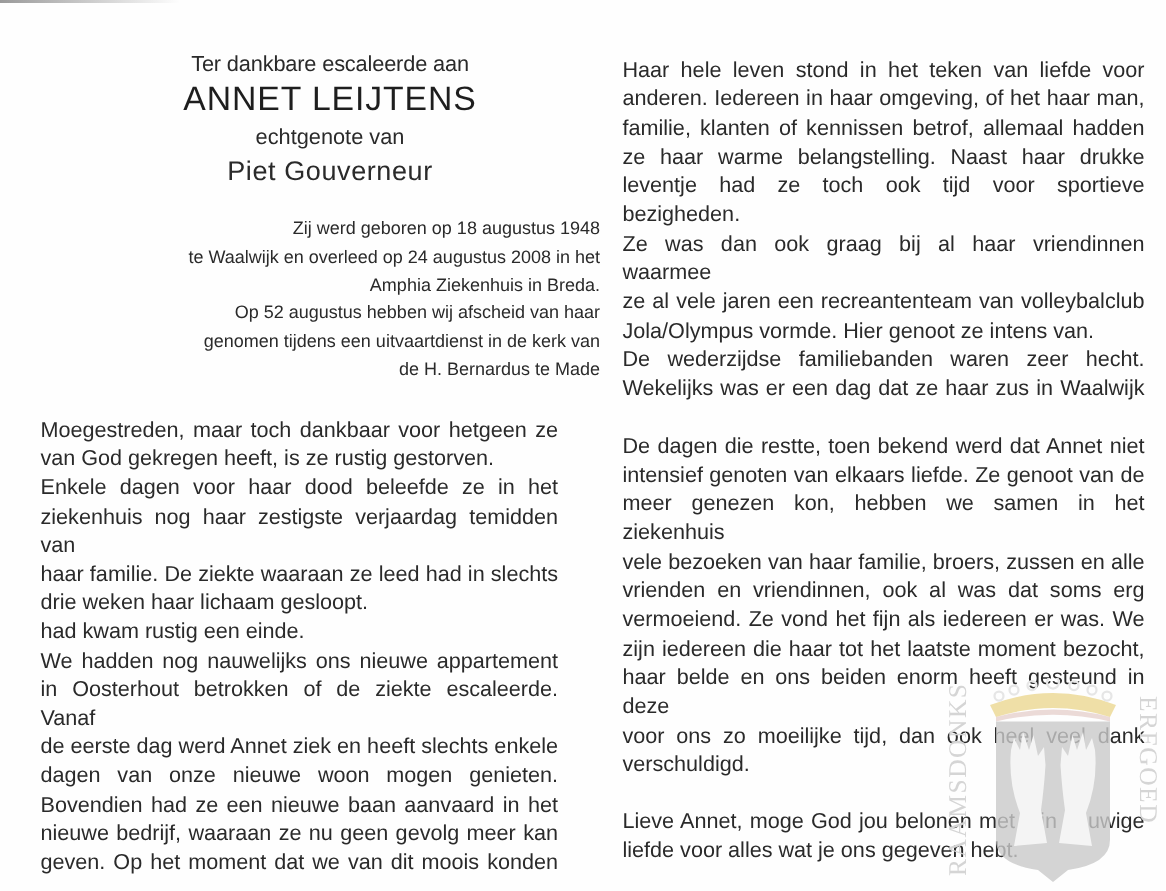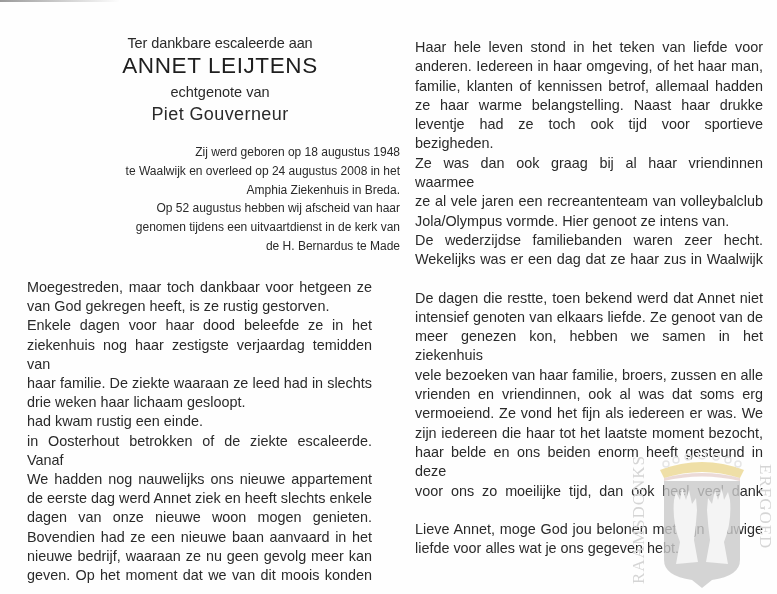--- a/index.html
+++ b/index.html
@@ -167,22 +167,22 @@
   </div>
 
   <div class="left-body">
     <span class="line just">Moegestreden, maar toch dankbaar voor hetgeen ze</span>
     <span class="line">van God gekregen heeft, is ze rustig gestorven.</span>
     <span class="line just">Enkele dagen voor haar dood beleefde ze in het</span>
     <span class="line just">ziekenhuis nog haar zestigste verjaardag temidden van</span>
     <span class="line just">haar familie. De  ziekte waaraan ze leed had in slechts</span>
     <span class="line">drie weken haar lichaam gesloopt.</span>
     <span class="line">had kwam rustig een einde.</span>
+    <span class="line just">We hadden nog nauwelijks ons nieuwe appartement</span>
     <span class="line just">in Oosterhout betrokken of de ziekte escaleerde. Vanaf</span>
-    <span class="line just">We hadden nog nauwelijks ons nieuwe appartement</span>
     <span class="line just">de eerste dag werd Annet ziek en heeft slechts enkele</span>
     <span class="line just">dagen van onze nieuwe woon mogen genieten.</span>
     <span class="line just">Bovendien had ze een nieuwe baan aanvaard in het</span>
     <span class="line just">nieuwe bedrijf, waaraan ze nu geen gevolg meer kan</span>
     <span class="line just">geven. Op het moment dat we van dit moois konden</span>
 
   </div>
 
   <div class="right-body">
     <div>
@@ -201,20 +201,21 @@
     <div>
       <span class="line just">De dagen die restte, toen bekend werd dat Annet niet</span>
       <span class="line just">intensief genoten van elkaars liefde. Ze genoot van  de</span>
       <span class="line just">meer genezen kon, hebben we samen in het ziekenhuis</span>
       <span class="line just">vele bezoeken van haar familie, broers, zussen en alle</span>
       <span class="line just">vrienden en vriendinnen, ook al was dat soms erg</span>
       <span class="line just">vermoeiend. Ze vond het fijn als iedereen er was. We</span>
       <span class="line just">zijn iedereen die haar tot het laatste moment bezocht,</span>
       <span class="line just">haar belde en ons beiden enorm heeft gesteund in deze</span>
       <span class="line just">voor ons zo moeilijke tijd, dan ook heel veel dank</span>
+      <span class="line">verschuldigd.</span>
     </div>
     <div class="para-gap"></div>
     <div>
       <span class="line just">Lieve Annet, moge God jou belonen met Zijn eeuwige</span>
       <span class="line">liefde voor alles wat je ons gegeven hebt.</span>
 
     </div>
 
   </div>
 

